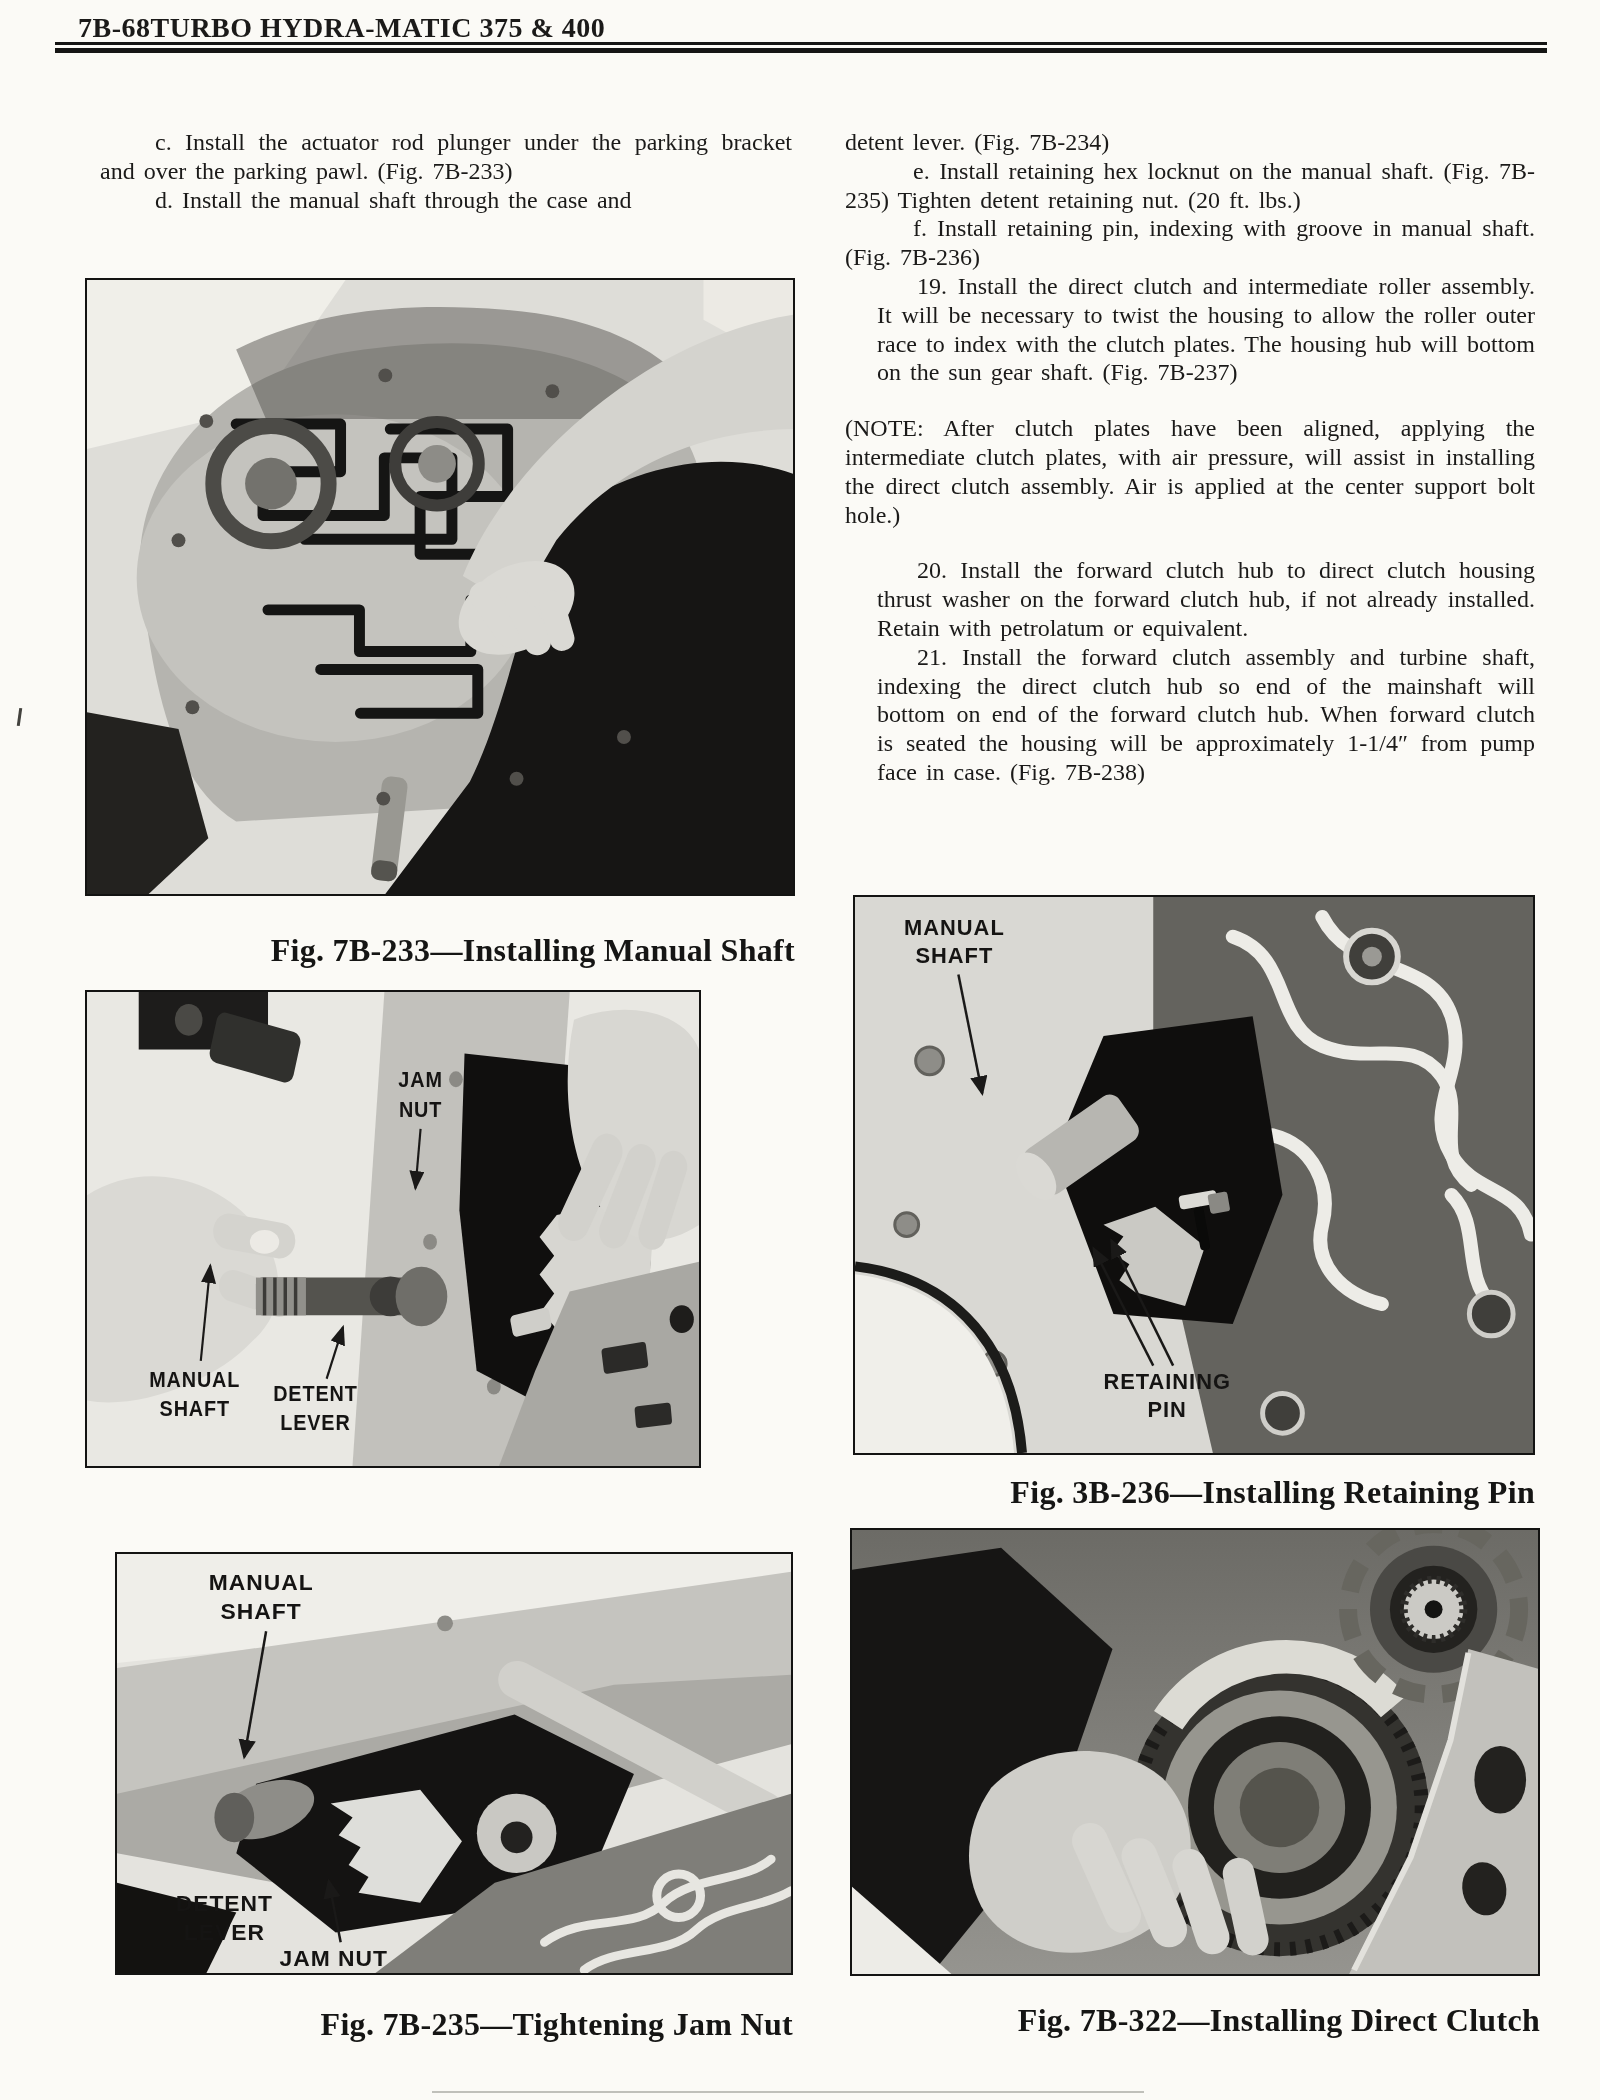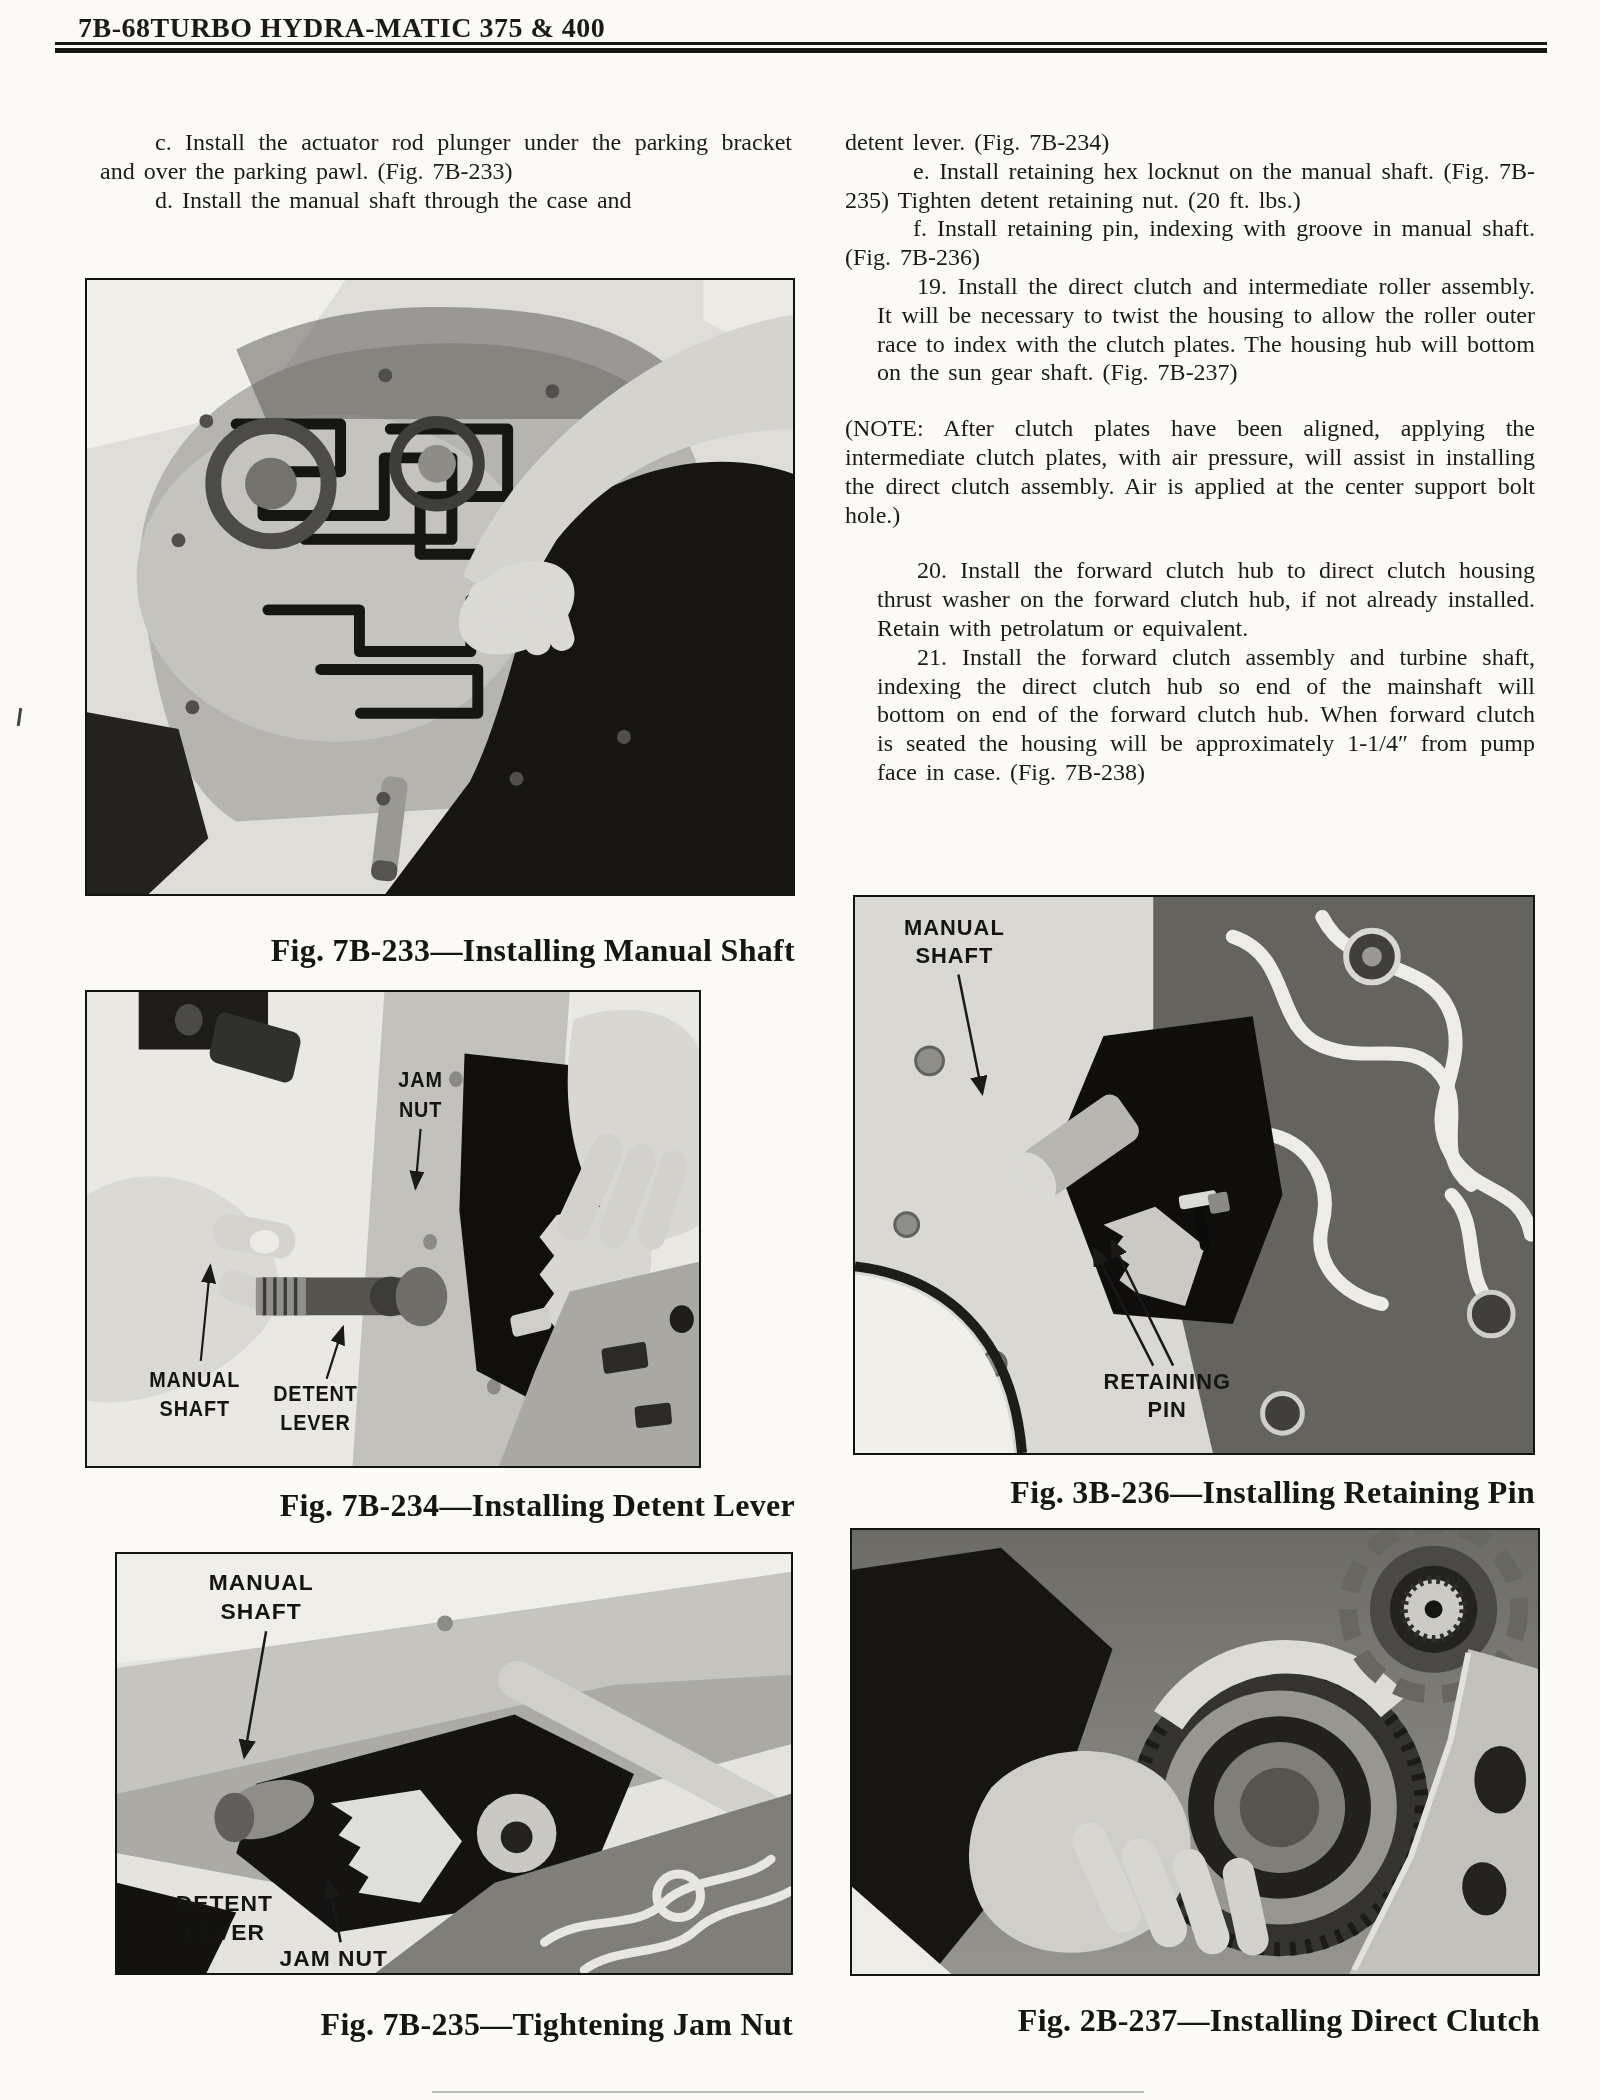--- a/index.html
+++ b/index.html
@@ -171,21 +171,20 @@
         <path class="parrow" d="M387,138 L381,198" marker-end="url(#ah234)"></path>
         <text class="plabel" x="125" y="398" text-anchor="middle">MANUAL</text>
         <text class="plabel" x="125" y="428" text-anchor="middle">SHAFT</text>
         <path class="parrow" d="M132,372 L143,276" marker-end="url(#ah234)"></path>
         <text class="plabel" x="265" y="412" text-anchor="middle">DETENT</text>
         <text class="plabel" x="265" y="442" text-anchor="middle">LEVER</text>
         <path class="parrow" d="M278,390 L297,338" marker-end="url(#ah234)"></path>
       </g>
     </svg>
   </div>
-  <div class="figcap" style="left:85px;top:1487px;width:710px;">Fig. 7B-234—Installing Detent Lever</div>
 
   <div class="fig" style="left:115px;top:1552px;width:678px;height:423px;">
     <svg viewBox="0 0 678 423" preserveAspectRatio="none">
       <defs>
         <marker id="ah235" markerWidth="9" markerHeight="8" refX="7" refY="3.5" orient="auto">
           <path d="M0,0 L8,3.5 L0,7 Z" fill="#1a1918"></path>
         </marker>
       </defs>
       <rect width="678" height="423" fill="#e4e3de"></rect>
       <path d="M0,0 H678 V40 L0,110 Z" fill="#efeee9"></path>
@@ -317,16 +316,16 @@
         <circle cx="585" cy="80" r="9" fill="#141412"></circle>
       </g>
       <g>
         <path d="M620,120 L690,140 L690,448 L500,448 L560,330 L600,210 Z" fill="#c2c1bc"></path>
         <ellipse cx="652" cy="252" rx="26" ry="34" fill="#23221f"></ellipse>
         <ellipse cx="636" cy="362" rx="22" ry="27" fill="#23221f" transform="rotate(-12 636 362)"></ellipse>
         <path d="M620,124 L602,212 L562,330 L505,444" fill="none" stroke="#e2e1dc" stroke-width="6"></path>
       </g>
     </svg>
   </div>
-  <div class="figcap" style="left:850px;top:2002px;width:690px;">Fig. 2B-237—Installing Direct Clutch</div>
+  <div class="figcap" style="left:850px;top:2002px;width:690px;">Fig. 7B-322—Installing Direct Clutch</div>
 
   <div class="bottom-mark"></div>
 </div>
 
 </body></html>

